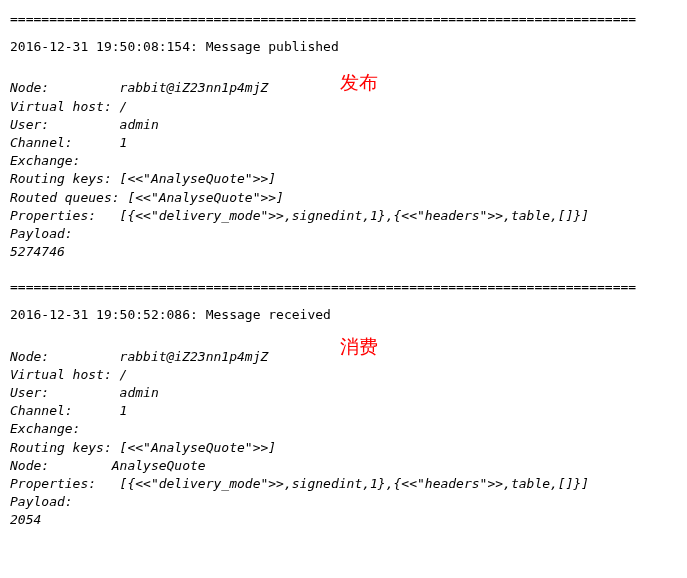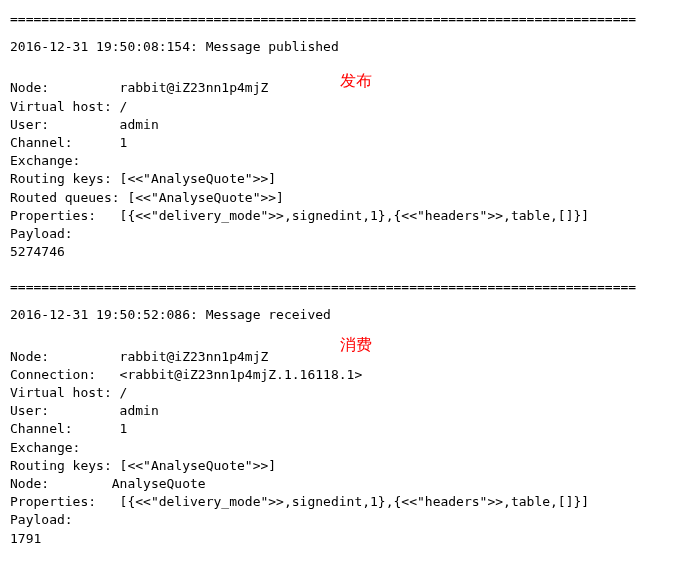--- a/index.html
+++ b/index.html
@@ -20,25 +20,26 @@
     }
     .log-block {
       position: relative;
       margin-bottom: 4px;
     }
     .header-line {
       margin: 10px 0;
     }
     .field-row {
       white-space: pre;
+      font-style: italic;
     }
     .annotation {
       position: absolute;
       color: #ff0000;
-      font-size: 16px;
+      font-size: 19px;
       font-family: "SimSun", "Microsoft YaHei", sans-serif;
     }
     .annotation.publish {
       top: 60px;
       left: 330px;
     }
     .annotation.consume {
       top: 8px;
       left: 330px;
       margin-top: 48px;
@@ -70,23 +71,22 @@
 
 <div class="blank-line"></div>
 
 <div class="log-block">
   <div class="separator">================================================================================</div>
   <div class="header-line">2016-12-31 19:50:52:086: Message received</div>
   <div class="blank-line"></div>
   <div class="annotation consume">消费</div>
 
   <div class="field-row"><span>Node:         </span><span>rabbit@iZ23nn1p4mjZ</span></div>
-  <div class="field-row"><span>Connection:   </span><span>&lt;rabbit@iZ23nn1p4mjZ.1.16118.1&gt;</span></div>
   <div class="field-row"><span>Virtual host: </span><span>/</span></div>
   <div class="field-row"><span>User:         </span><span>admin</span></div>
   <div class="field-row"><span>Channel:      </span><span>1</span></div>
   <div class="field-row"><span>Exchange:     </span><span></span></div>
   <div class="field-row"><span>Routing keys: </span><span>[&lt;&lt;"AnalyseQuote"&gt;&gt;]</span></div>
   <div class="field-row"><span>Node:        </span><span>AnalyseQuote</span></div>
   <div class="field-row"><span>Properties:   </span><span>[{&lt;&lt;"delivery_mode"&gt;&gt;,signedint,1},{&lt;&lt;"headers"&gt;&gt;,table,[]}]</span></div>
   <div class="field-row">Payload:</div>
-  <div class="field-row">1791</div>
+  <div class="field-row">2054</div>
 </div>
 
 </body></html>

